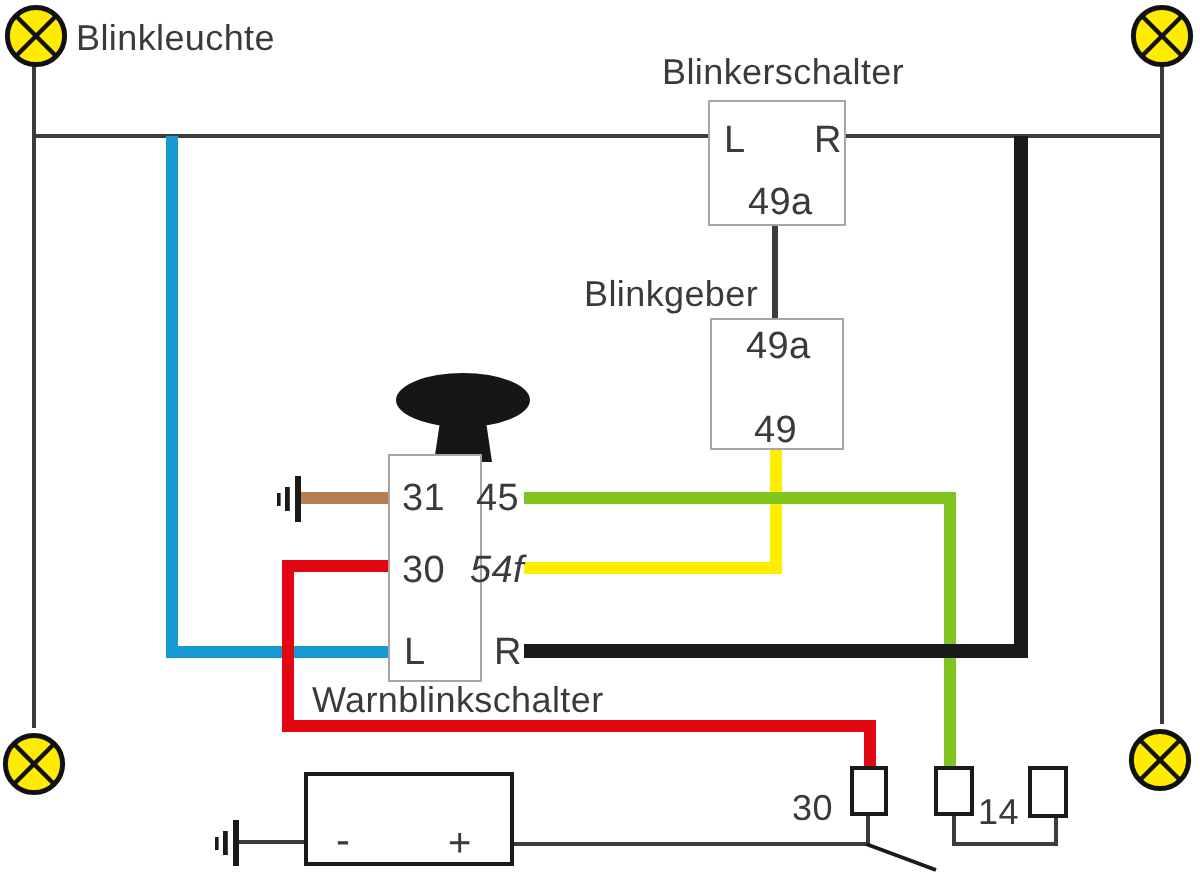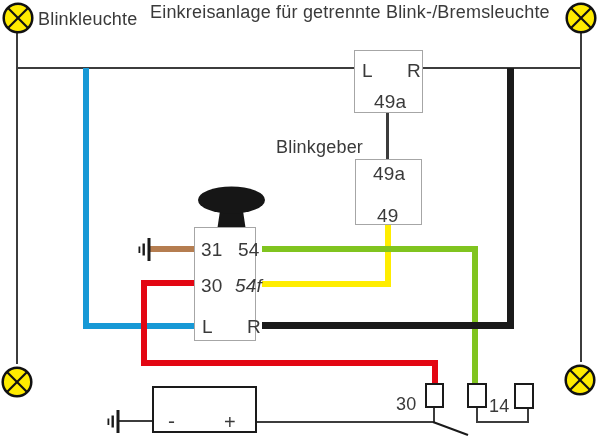--- a/index.html
+++ b/index.html
@@ -81,23 +81,23 @@
     <span class="txt t19" style="left:7px;top:10px;">L</span>
     <span class="txt t19" style="left:52px;top:10px;">R</span>
     <span class="txt t19" style="left:19px;top:41px;">49a</span>
   </div>
 
   <div class="compbox" style="left:355px;top:159px;width:67px;height:66px;">
     <span class="txt t19" style="left:17px;top:4px;">49a</span>
     <span class="txt t19" style="left:21px;top:46px;text-align:center;">49</span>
   </div>
 
-  <div class="compbox" style="left:194px;top:227px;width:62px;height:114px;">
+  <div class="compbox" style="left:194px;top:227px;width:47px;height:114px;">
     <span class="txt t19" style="left:6px;top:12px;">31</span>
-    <span class="txt t19" style="left:43px;top:12px;">54</span>
+    <span class="txt t19" style="left:43px;top:12px;">45</span>
     <span class="txt t19" style="left:6px;top:48px;">30</span>
     <span class="txt t19" style="left:40px;top:48px;font-style:italic;">54f</span>
     <span class="txt t19" style="left:7px;top:89px;">L</span>
     <span class="txt t19" style="left:52px;top:89px;">R</span>
   </div>
 
   <div class="blackbox" style="left:152px;top:386px;width:105px;height:47px;">
     <span class="txt" style="left:14px;top:22px;font-size:21px;">-</span>
     <span class="txt" style="left:70px;top:24px;font-size:20px;">+</span>
   </div>
@@ -121,18 +121,19 @@
     <line x1="7" y1="8" x2="27" y2="28" stroke="#111" stroke-width="2.2"></line>
     <line x1="27" y1="8" x2="7" y2="28" stroke="#111" stroke-width="2.2"></line>
   </svg>
   <svg class="lamp" style="left:562px;top:362px;" width="36" height="36" viewBox="0 0 36 36">
     <circle cx="18" cy="18" r="14.3" stroke="#111" stroke-width="2.5" fill="#ffeb00"></circle>
     <line x1="8" y1="8" x2="28" y2="28" stroke="#111" stroke-width="2.2"></line>
     <line x1="28" y1="8" x2="8" y2="28" stroke="#111" stroke-width="2.2"></line>
   </svg>
 
   <div class="txt t17" style="left:38px;top:10px;">Blinkleuchte</div>
-  <div class="txt t17" style="left:150px;top:3px;">Einkreisanlage für getrennte Blink-/Bremsleuchte</div>
-  <div class="txt t17" style="left:276px;top:138px;">Blinkgeber</div>
+  <div class="txt t17" style="left:331px;top:27px;">Blinkerschalter</div>
+  <div class="txt t17" style="left:292px;top:138px;">Blinkgeber</div>
+  <div class="txt t17" style="left:156px;top:341px;">Warnblinkschalter</div>
   <div class="txt t17" style="left:396px;top:395px;">30</div>
   <div class="txt t17" style="left:489px;top:397px;">14</div>
 
 </div>
 
 </body></html>

